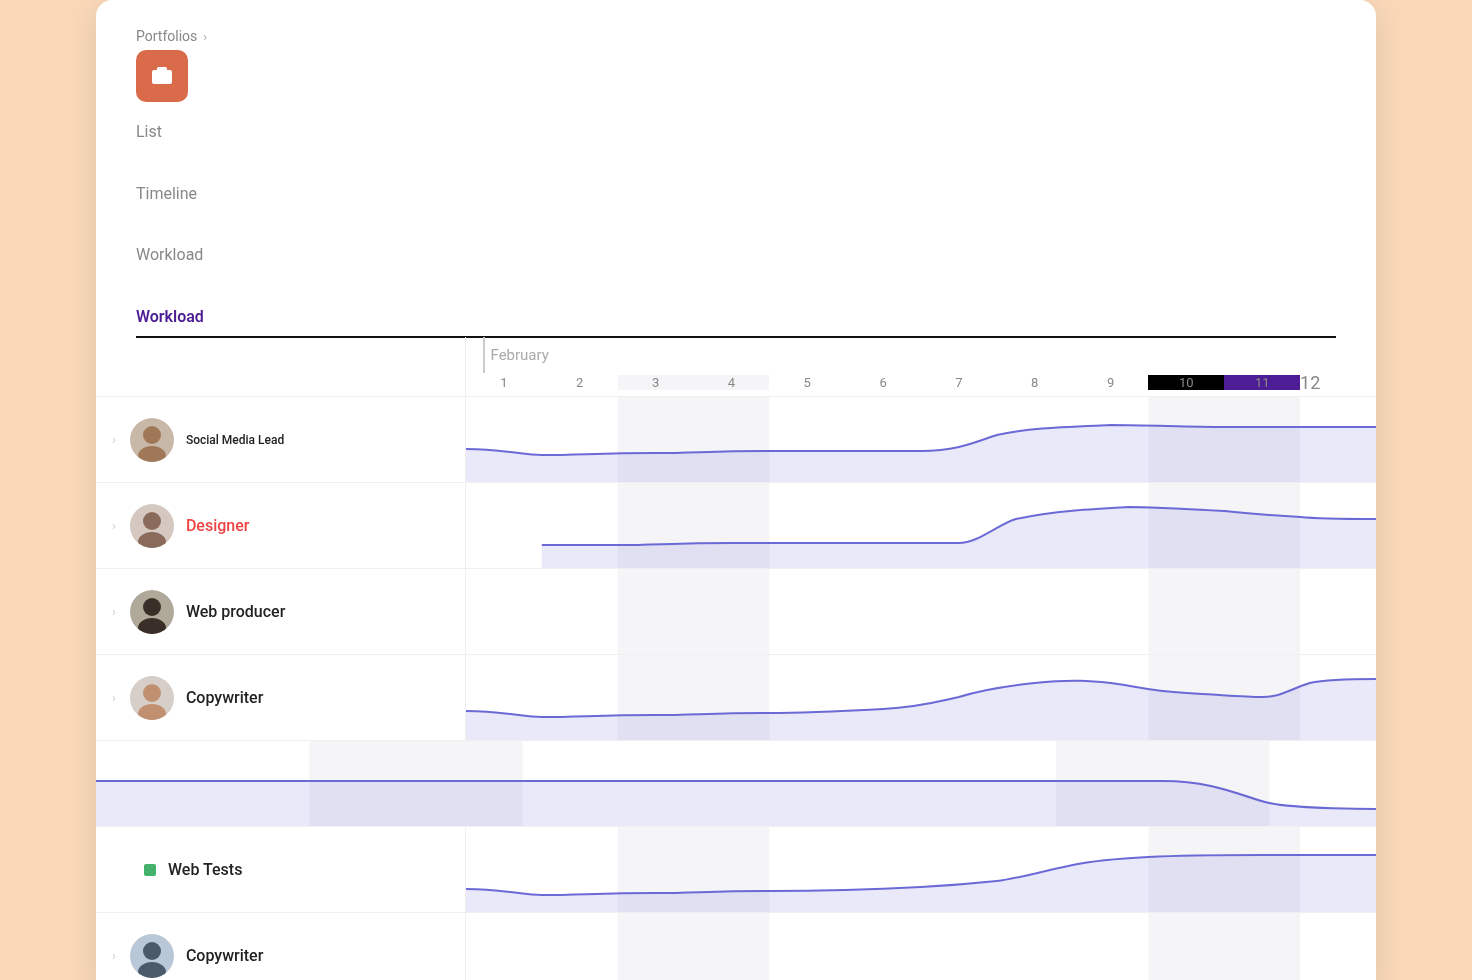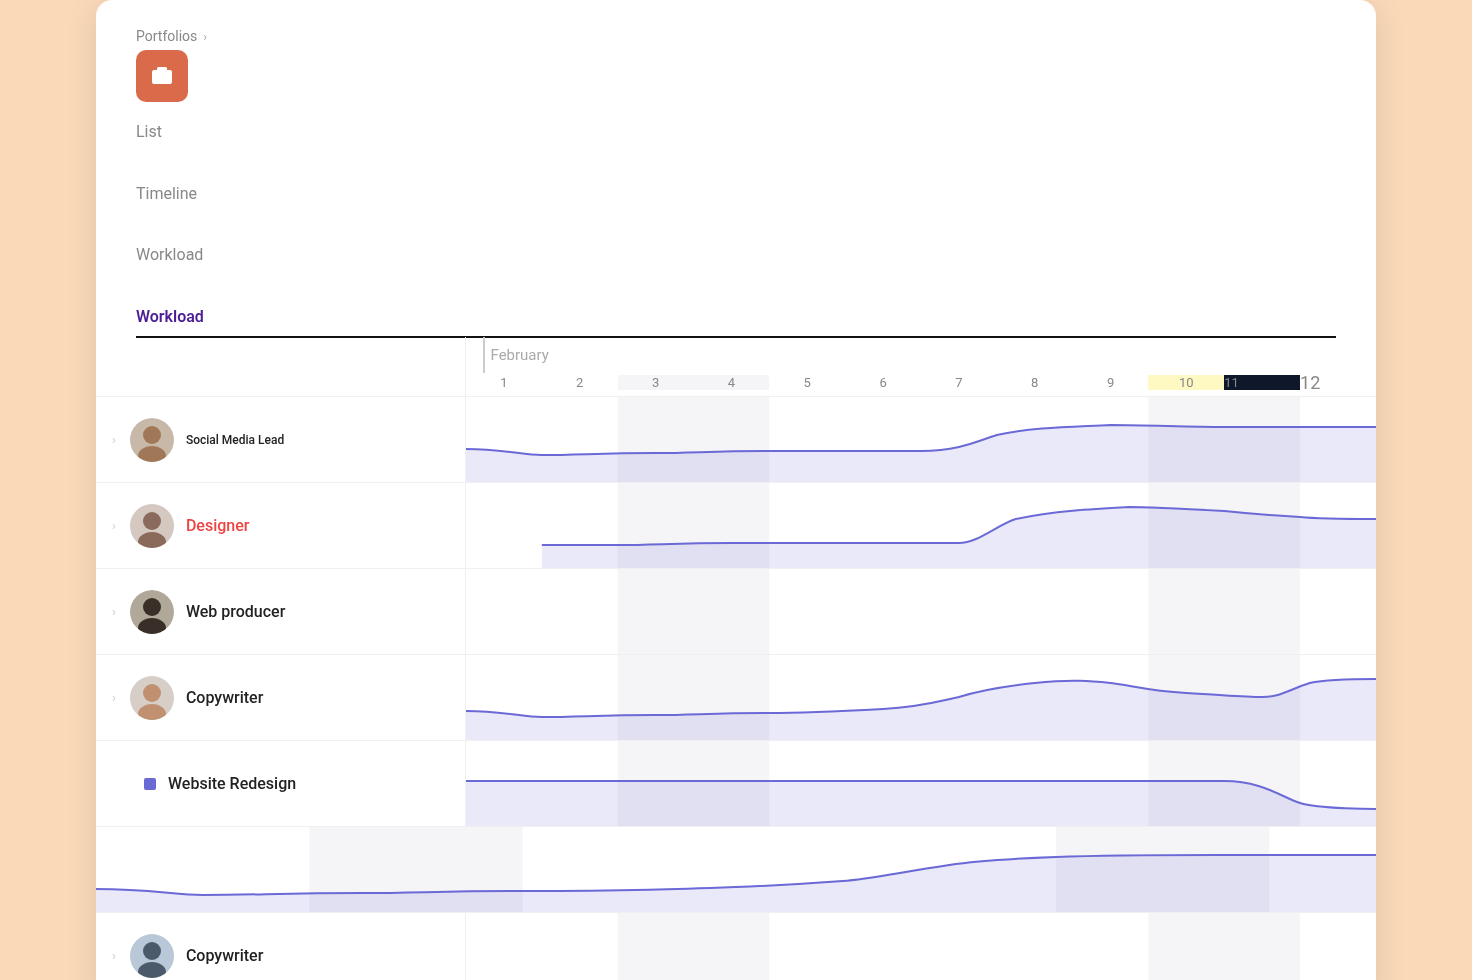--- a/index.html
+++ b/index.html
@@ -154,22 +154,22 @@
         <div style="display:flex; height:28px; align-items:center;">
           <div style="flex:1; text-align:center; font-size:13px; color:#888;">1</div>
           <div style="flex:1; text-align:center; font-size:13px; color:#888;">2</div>
           <div style="flex:1; text-align:center; font-size:13px; color:#888; background:#f5f5f7;">3</div>
           <div style="flex:1; text-align:center; font-size:13px; color:#888; background:#f5f5f7;">4</div>
           <div style="flex:1; text-align:center; font-size:13px; color:#888;">5</div>
           <div style="flex:1; text-align:center; font-size:13px; color:#888;">6</div>
           <div style="flex:1; text-align:center; font-size:13px; color:#888;">7</div>
           <div style="flex:1; text-align:center; font-size:13px; color:#888;">8</div>
           <div style="flex:1; text-align:center; font-size:13px; color:#888;">9</div>
-          <div style="flex:1; text-align:center; font-size:13px; color:#888; background:#fef9c3;">10</div>
-          <div style="flex:1; text-align:left; font-size:13px; color:#888; background:#0f172a;">11</div>
+          <div style="flex:1; text-align:center; font-size:13px; color:#888; background:#000000;">10</div>
+          <div style="flex:1; text-align:center; font-size:13px; color:#888; background:#4c1d95;">11</div>
           <div style="flex:1; text-align:left; font-size:18px; color:#888;">12</div>
         </div>
       </div>
     </div>
   </div>
 
   <div style="display:flex; height:86px; border-bottom:1.5px solid #f0f0f0;">
     <div style="width:370px; flex-shrink:0; display:flex; align-items:center; gap:12px; padding:0 20px 0 16px; border-right:1.5px solid #f0f0f0;">
       <span style="color:#ccc; font-size:13px; margin-right:2px;">›</span>
       <div class="avatar">
@@ -255,36 +255,36 @@
         <rect x="160" y="0" width="160" height="86" fill="#f5f5f7"></rect>
         <rect x="720" y="0" width="160" height="86" fill="#f5f5f7"></rect>
 
         <path d="M0,56 C40,56 60,62 80,62 C120,62 140,60 200,60 C240,60 260,58 320,58 C360,58 400,56 440,54 C480,52 500,46 520,42 C540,36 560,32 600,28 C640,24 660,26 680,28 C700,30 720,36 760,38 C800,40 820,42 840,42 C860,42 870,34 890,28 C910,24 940,24 960,24 L960,86 L0,86 Z" fill="rgba(107,105,214,0.15)"></path>
         <path d="M0,56 C40,56 60,62 80,62 C120,62 140,60 200,60 C240,60 260,58 320,58 C360,58 400,56 440,54 C480,52 500,46 520,42 C540,36 560,32 600,28 C640,24 660,26 680,28 C700,30 720,36 760,38 C800,40 820,42 840,42 C860,42 870,34 890,28 C910,24 940,24 960,24" fill="none" stroke="#6b69d6" stroke-width="2"></path>
       </svg>
     </div>
   </div>
 
   <div style="display:flex; height:86px; border-bottom:1.5px solid #f0f0f0;">
-    <div style="width:370px; flex-shrink:0; display:flex; align-items:center; gap:12px; padding:0 20px 0 48px; border-right:1.5px solid #f0f0f0;">
-      <div style="width:12px; height:12px; border-radius:2px; background:#6b69d6; flex-shrink:0;"></div>
-      <span style="font-size:16px; color:#222; font-weight:500;">Website Redesign</span>
-    </div>
     <div style="flex:1; position:relative; overflow:hidden;">
       <svg width="100%" height="86" viewBox="0 0 960 86" preserveAspectRatio="none" xmlns="http://www.w3.org/2000/svg">
         <rect x="160" y="0" width="160" height="86" fill="#f5f5f7"></rect>
         <rect x="720" y="0" width="160" height="86" fill="#f5f5f7"></rect>
 
         <path d="M0,40 L800,40 C840,40 860,56 880,62 C900,68 960,68 960,68 L960,86 L0,86 Z" fill="rgba(107,105,214,0.15)"></path>
         <path d="M0,40 L800,40 C840,40 860,56 880,62 C900,68 960,68 960,68" fill="none" stroke="#6b69d6" stroke-width="2"></path>
       </svg>
     </div>
   </div>
 
   <div style="display:flex; height:86px; border-bottom:1.5px solid #f0f0f0;">
+    <div style="width:370px; flex-shrink:0; display:flex; align-items:center; gap:12px; padding:0 20px 0 48px; border-right:1.5px solid #f0f0f0;">
+      <div style="width:12px; height:12px; border-radius:2px; background:#45b26b; flex-shrink:0;"></div>
+      <span style="font-size:16px; color:#222; font-weight:500;">Web Tests</span>
+    </div>
     <div style="flex:1; position:relative; overflow:hidden;">
       <svg width="100%" height="86" viewBox="0 0 960 86" preserveAspectRatio="none" xmlns="http://www.w3.org/2000/svg">
         <rect x="160" y="0" width="160" height="86" fill="#f5f5f7"></rect>
         <rect x="720" y="0" width="160" height="86" fill="#f5f5f7"></rect>
 
         <path d="M0,62 C40,62 60,68 80,68 C120,68 140,66 200,66 C240,66 260,64 320,64 C400,64 440,62 480,60 C520,58 540,56 560,54 C580,52 600,46 640,38 C660,34 680,32 720,30 C760,28 800,28 840,28 C880,28 920,28 960,28 L960,86 L0,86 Z" fill="rgba(107,105,214,0.15)"></path>
         <path d="M0,62 C40,62 60,68 80,68 C120,68 140,66 200,66 C240,66 260,64 320,64 C400,64 440,62 480,60 C520,58 540,56 560,54 C580,52 600,46 640,38 C660,34 680,32 720,30 C760,28 800,28 840,28 C880,28 920,28 960,28" fill="none" stroke="#6b69d6" stroke-width="2"></path>
       </svg>
     </div>
   </div>

